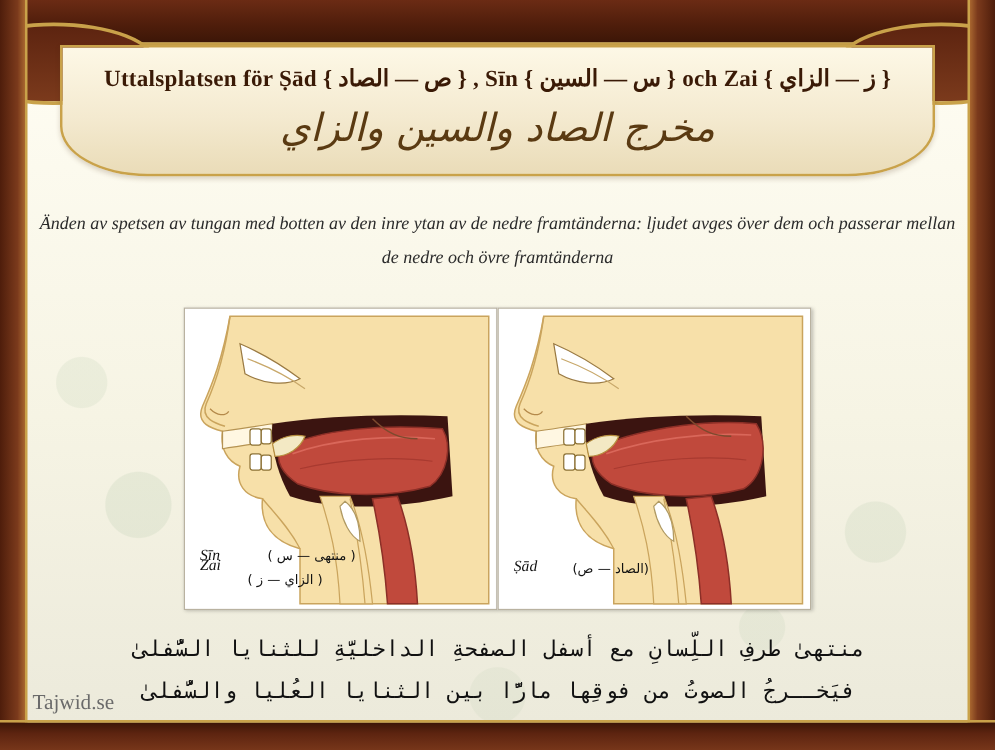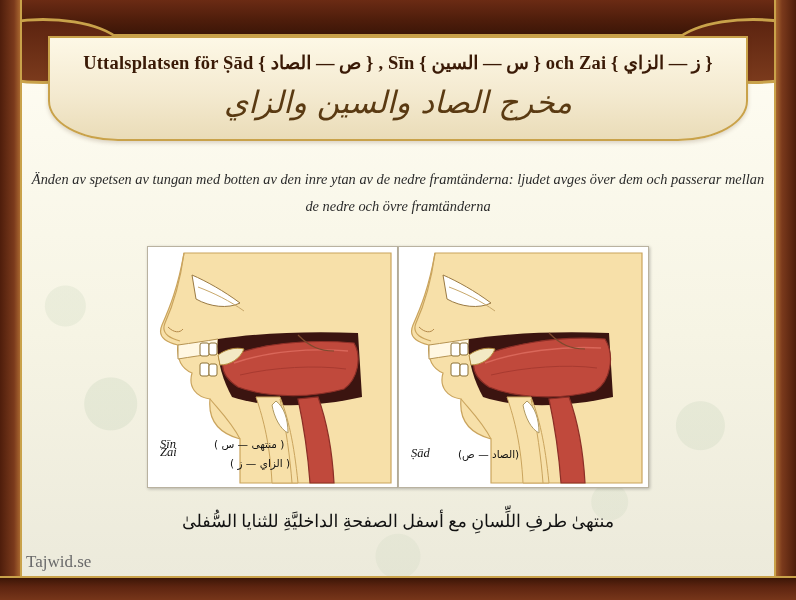--- a/index.html
+++ b/index.html
@@ -164,21 +164,21 @@
 
   
   .arabic-bottom {
     position: absolute;
     left: 30px;
     top: 505px;
     width: 736px;
     text-align: center;
     direction: rtl;
     unicode-bidi: plaintext;
-    font-family: Liberation Serif, serif;
+    font-family: Liberation Mono, monospace;
     color: #111;
   }
   .arabic-bottom .ln1 { font-size: 17.5px; line-height: 1.9; }
   .arabic-bottom .ln2 { font-size: 17.5px; line-height: 1.9; }
 
   
   .footer-brand {
     position: absolute;
     left: 26px;
     bottom: 28px;
@@ -252,21 +252,21 @@
 
       <div class="label-box" style="left:12px; top:190px;">
         <span class="label-latin">Sīn</span>
       </div>
       <div class="label-box" style="left:66px; top:190px;">
         <span class="label-arabic">( منتهى — س )</span>
       </div>
       <div class="label-box" style="left:12px; top:198px;">
         <span class="label-latin">Zai</span>
       </div>
-      <div class="label-box" style="left:82px; top:209px;">
+      <div class="label-box" style="left:50px; top:209px;">
         <span class="label-arabic">( الزاي — ز )</span>
       </div>
     </div>
 
     <div class="diagram-card">
       <svg class="diagram-svg" width="249" height="240" viewBox="0 0 249 240" xmlns="http://www.w3.org/2000/svg">
         <rect x="0" y="0" width="249" height="240" fill="#ffffff"></rect>
         <path d="M36,6 C30,40 22,60 14,78 C8,92 22,96 30,98 C28,112 34,122 44,126
                  C40,140 48,150 62,152 C60,172 70,186 92,192 L92,236 L243,236 L243,6 Z" fill="#f7e0a9" stroke="#caa45d" stroke-width="1.2"></path>
         <path d="M36,6 C32,36 26,56 17,76 C12,88 25,92 32,94" fill="none" stroke="#caa45d" stroke-width="1.2"></path>
@@ -297,17 +297,18 @@
       </div>
       <div class="label-box" style="left:59px; top:200px;">
         <span class="label-arabic">(الصاد — ص)</span>
       </div>
     </div>
 
   </div>
 
   <div class="arabic-bottom">
     <div class="ln1">منتهىٰ طرفِ اللِّسانِ مع أسفل الصفحةِ الداخليَّةِ للثنايا السُّفلىٰ</div>
+    <div class="ln2">فيَخــرجُ الصوتُ من فوقِها مارًّا بين الثنايا العُليا والسُّفلىٰ</div>
   </div>
 
   <div class="footer-brand">Tajwid.se</div>
 
 </div>
 
 </body></html>

